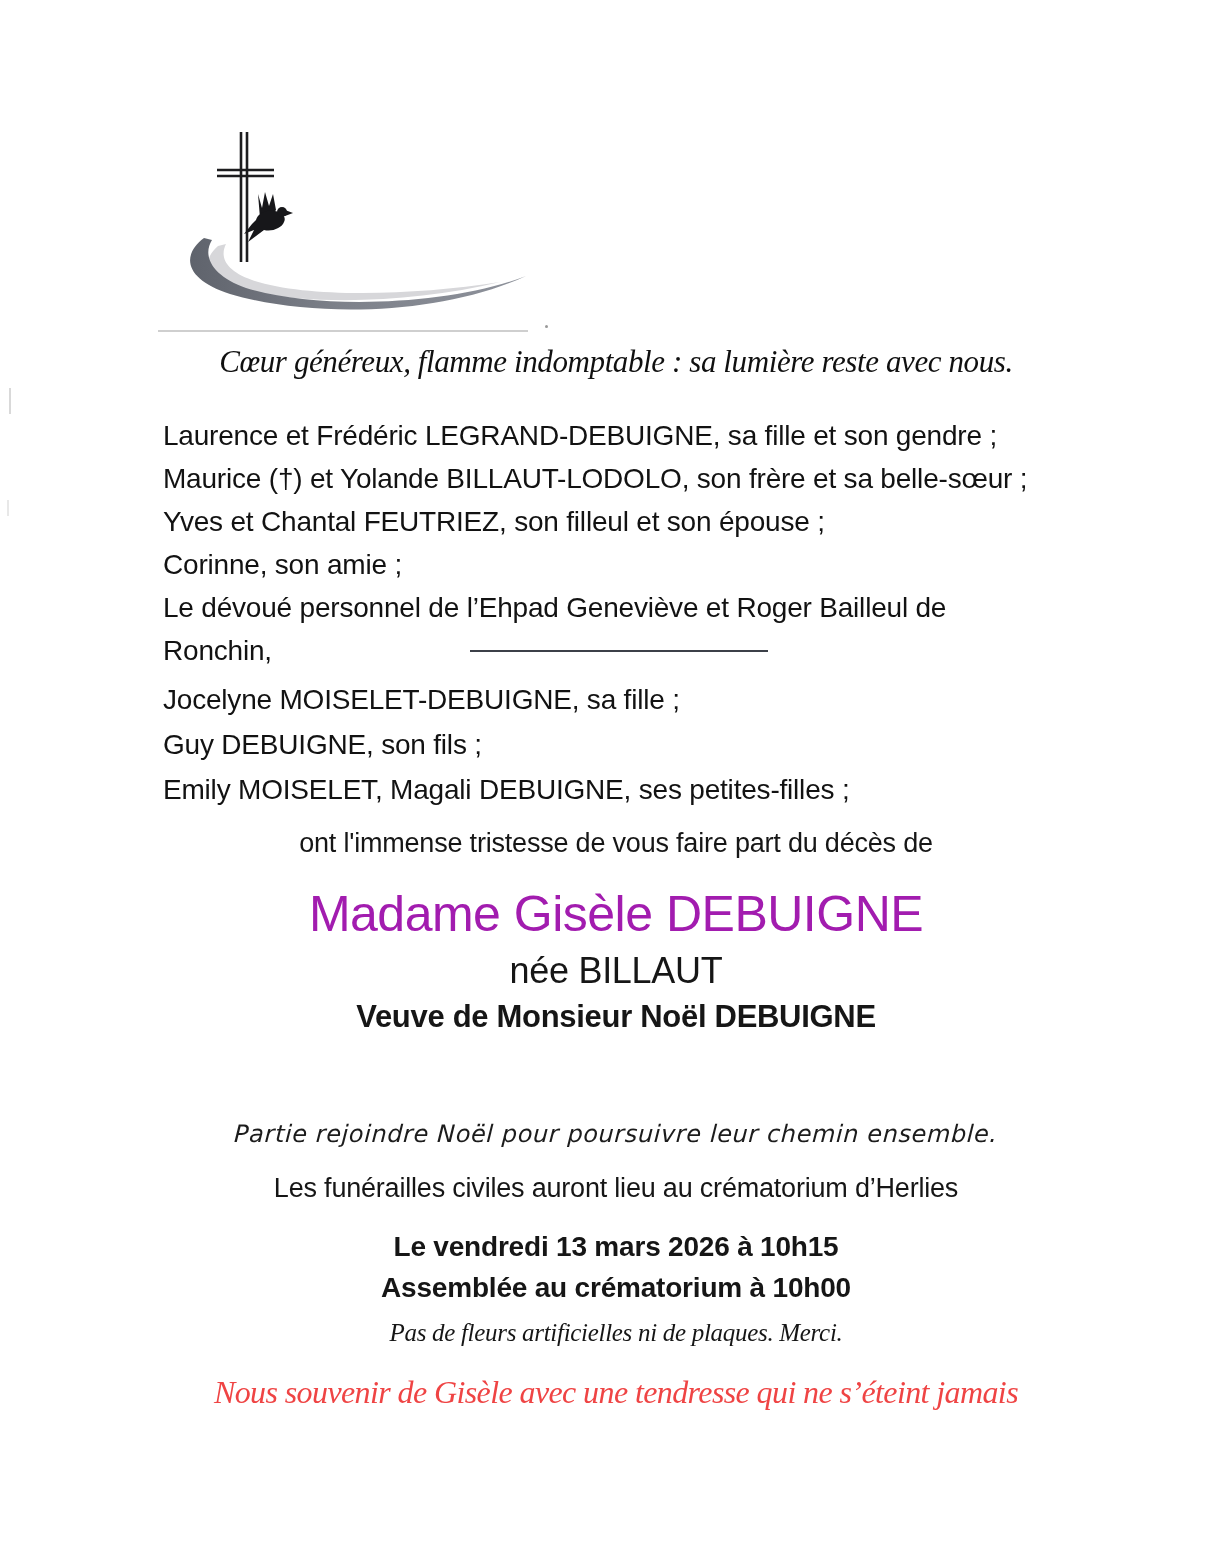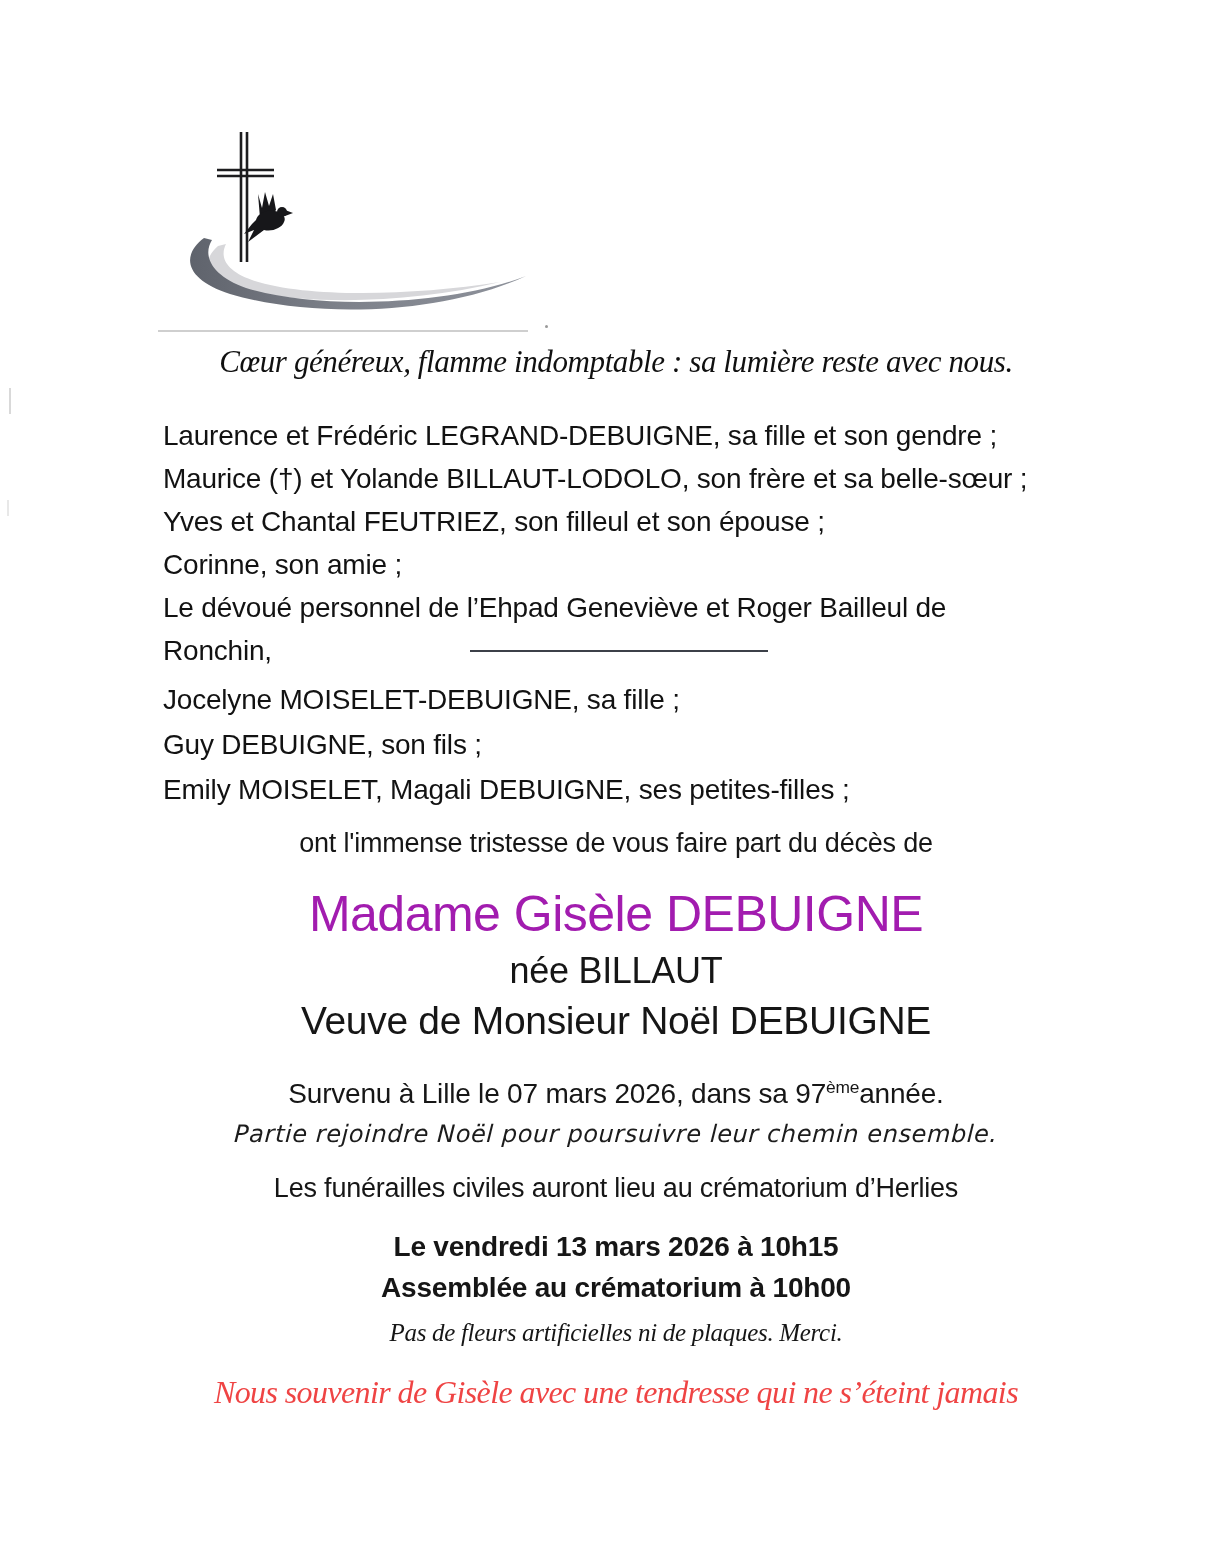--- a/index.html
+++ b/index.html
@@ -27,21 +27,21 @@
   }
   
   .family-list{position:absolute;left:163px;font-size:28px;line-height:43px;color:#121212;letter-spacing:-0.2px;}
   .family-list.g1{top:414px;}
   .family-list.g2{top:677px;line-height:45px;}
   .separator{position:absolute;left:470px;top:650px;width:298px;height:2px;background:#3c4048;}
   
   .announce{top:828px;font-size:27px;letter-spacing:-0.2px;text-align:center;}
   .deceased-name{top:885px;font-size:50px;line-height:58px;letter-spacing:-0.5px;color:#a21caf;}
   .maiden{top:950px;font-size:36px;letter-spacing:-0.3px;}
-  .widow{top:999px;font-size:39px;letter-spacing:-0.3px;}
+  .widow{top:999px;font-size:31px;letter-spacing:-0.3px;font-weight:bold;}
   
   .death-line{top:1078px;font-size:28px;letter-spacing:-0.2px;}
   .death-line sup{font-size:0.62em;vertical-align:super;line-height:0;}
   .handwriting{
     top:1120px;font-size:24px;
     font-family:"DejaVu Sans", sans-serif;
     font-style:italic;letter-spacing:0.6px;
     color:#1c1c1c;
     transform:skewX(-3deg);
   }
@@ -122,23 +122,20 @@
     <div>Guy DEBUIGNE, son fils ;</div>
     <div>Emily MOISELET, Magali DEBUIGNE, ses petites-filles ;</div>
   </div>
 
   <div class="abs center announce">ont l'immense tristesse de vous faire part du décès de</div>
 
   <div class="abs center deceased-name">Madame Gisèle DEBUIGNE</div>
   <div class="abs center maiden">née BILLAUT</div>
   <div class="abs center widow">Veuve de Monsieur Noël DEBUIGNE</div>
 
-  <div class="abs center death-line">
-    <span>Survenu à Lille le 07 mars 2026, dans sa 97</span><sup>ème</sup><span>année.</span>
-  </div>
   <div class="abs center handwriting">Partie rejoindre Noël pour poursuivre leur chemin ensemble.</div>
 
   <div class="abs center venue">Les funérailles civiles auront lieu au crématorium d’Herlies</div>
   <div class="abs center bold-line date-line">Le vendredi 13 mars 2026 à 10h15</div>
   <div class="abs center bold-line assembly-line">Assemblée au crématorium à 10h00</div>
   <div class="abs center flowers">Pas de fleurs artificielles ni de plaques. Merci.</div>
 
   <div class="abs center closing">Nous souvenir de Gisèle avec une tendresse qui ne s’éteint jamais</div>
 
 </div>

